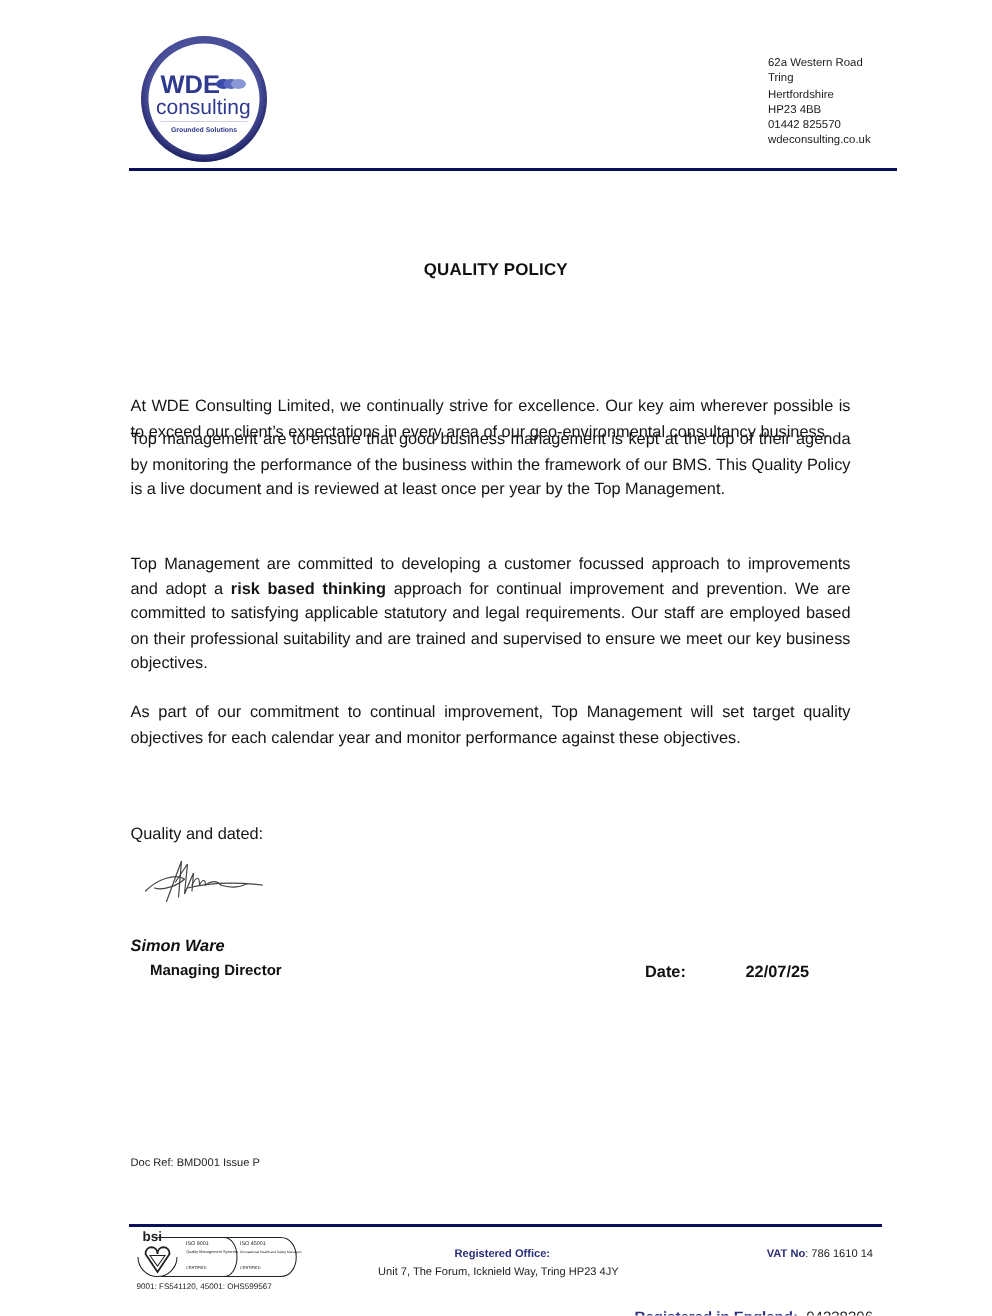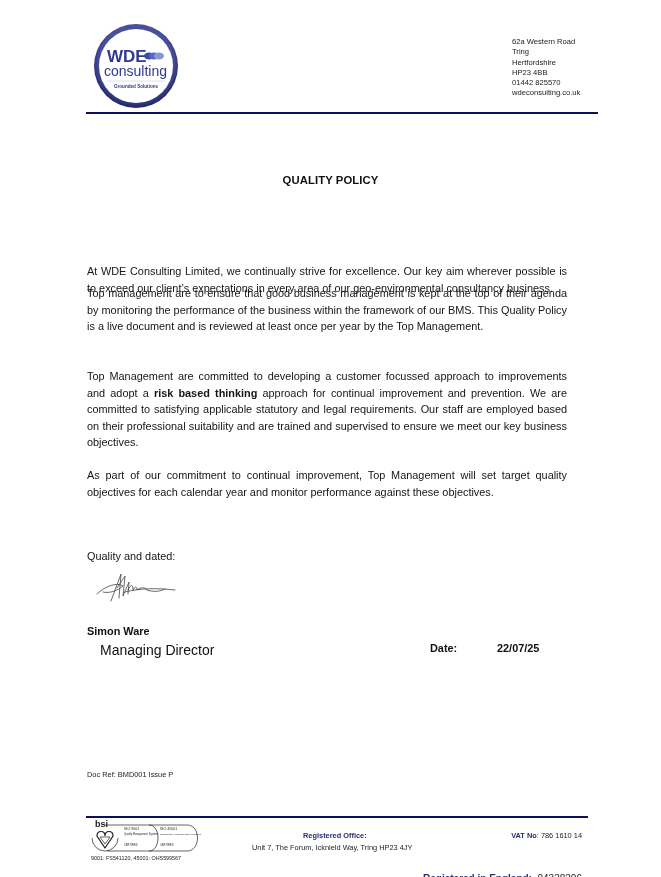--- a/index.html
+++ b/index.html
@@ -20,22 +20,22 @@
   .para { position: absolute; left: 87px; width: 480px; font-size: 10.9px; line-height: 16.6px;
           text-align: justify; color: #151515; }
   .p1 { top: 219px; margin-top: 44px; }
   .p2 { top: 285px; }
   .p3 { top: 368px; }
   .p4 { top: 467px; }
   .para b { font-weight: bold; }
 
   .signed { position: absolute; left: 87px; top: 550px; font-size: 10.9px; color: #151515; }
   .signature { position: absolute; left: 95px; top: 568px; width: 82px; height: 36px; }
-  .name { position: absolute; left: 87px; top: 625px; font-size: 10.9px; font-weight: bold; }
-  .role { position: absolute; left: 87px; top: 642px; font-size: 14px; font-weight: normal; padding-left: 13px; }
+  .name { position: absolute; left: 87px; top: 625px; font-size: 10.9px; font-weight: bold; font-style: italic; }
+  .role { position: absolute; left: 87px; top: 642px; font-size: 10px; font-weight: bold; padding-left: 13px; }
   .date-label { position: absolute; left: 430px; top: 642px; font-size: 10.9px; font-weight: bold; }
   .date-value { position: absolute; left: 497px; top: 642px; font-size: 10.9px; font-weight: bold; }
 
   
   .docref { position: absolute; left: 87px; top: 770px; font-size: 7.4px; color: #222; }
   .rule-bottom { position: absolute; left: 86px; top: 816px; width: 502px; height: 2px; background: #0b0f5c; }
   .bsi { position: absolute; left: 89px; top: 818px; width: 112px; height: 36px; }
   .cert-nums { position: absolute; left: 91px; top: 855px; font-size: 5.4px; color: #222; white-space: nowrap; }
   .reg-office-label { position: absolute; left: 303px; top: 831px; font-size: 7.4px; font-weight: bold; color: #2a2d7a; }
   .reg-office-addr { position: absolute; left: 252px; top: 843px; font-size: 7.4px; color: #222; white-space: nowrap; }

